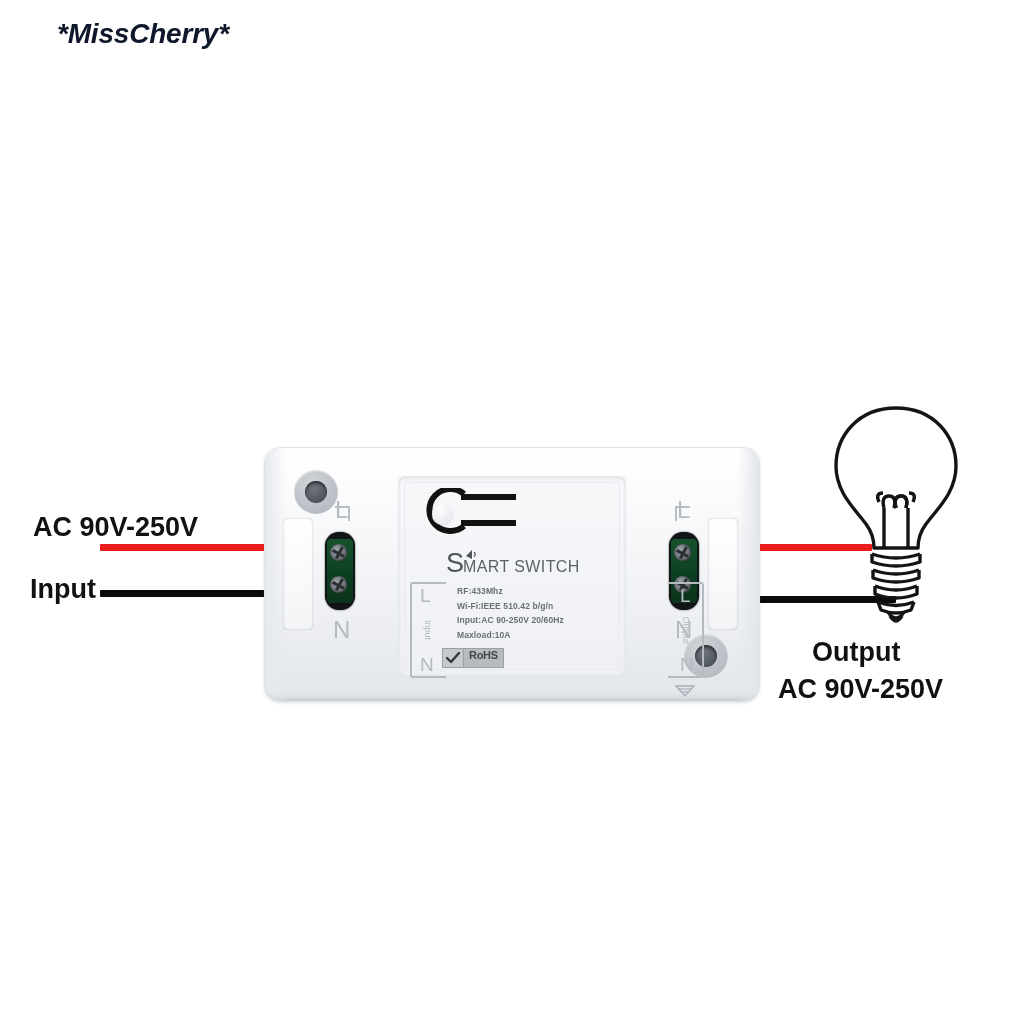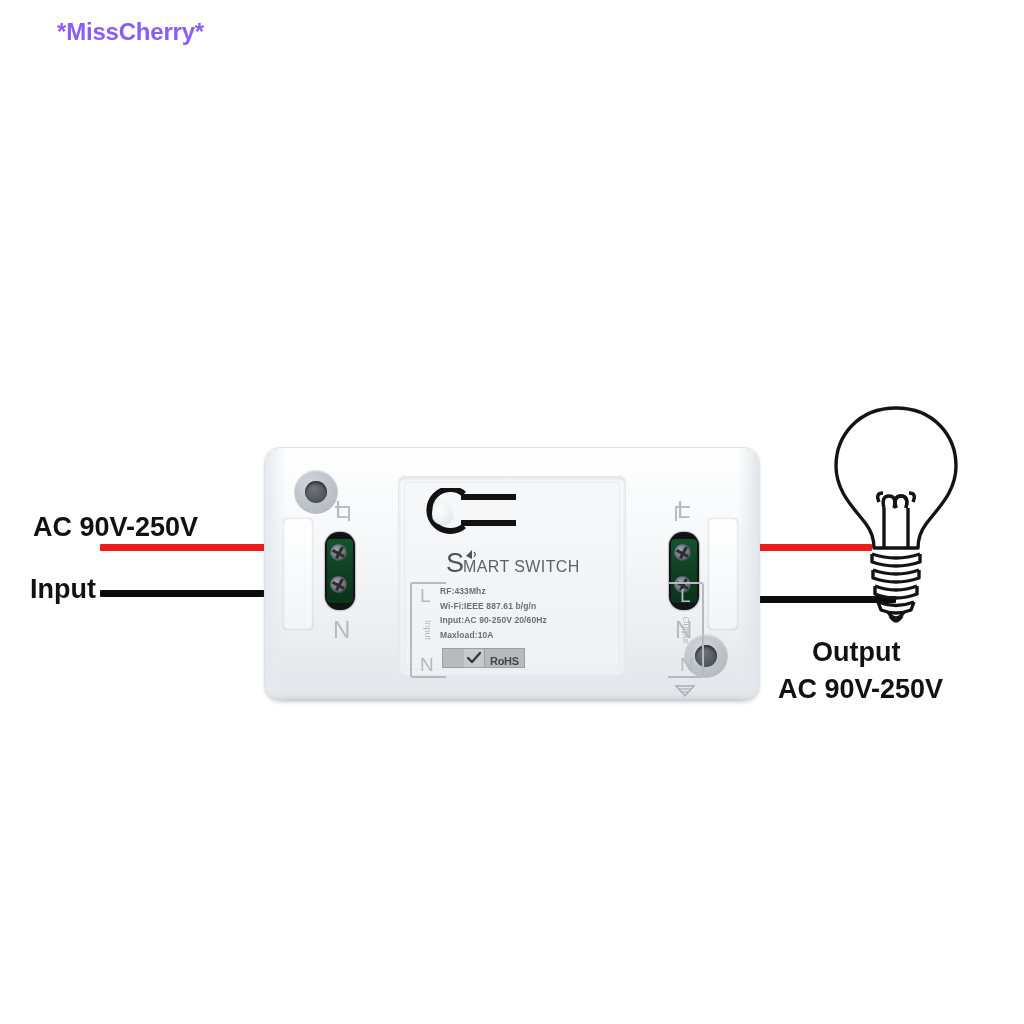--- a/index.html
+++ b/index.html
@@ -21,25 +21,26 @@
     inset: 0;
     width: 1024px;
     height: 1024px;
   }
 
   
   .watermark {
     position: absolute;
     left: 57px;
     top: 18px;
-    font-size: 24px;
+    font-size: 28px;
     font-weight: 700;
-    color: #8b5cf6;
+    color: #0f172a;
     letter-spacing: -0.2px;
     white-space: nowrap;
+    font-style: italic;
   }
   .headline {
     position: absolute;
     left: 86px;
     top: 118px;
     font-size: 63px;
     font-weight: 700;
     color: #07070b;
     letter-spacing: -1.2px;
     white-space: nowrap;
@@ -264,32 +265,32 @@
     left: 42px; top: 108px;
     width: 170px;
   }
   .spec-line {
     font-size: 8.5px;
     font-weight: 700;
     color: #6a6f75;
     line-height: 14.5px;
     white-space: nowrap;
     letter-spacing: 0.1px;
+    margin-left: 17px;
   }
 
   
   .rohs {
     position: absolute;
     left: 44px; top: 172px;
     display: flex;
-    align-items: flex-end;
+    align-items: flex-start;
     height: 18px;
     background: #b7bbc0;
     border: 1px solid #9aa0a6;
-    padding-left: 21px;
   }
   .rohs-check {
     width: 20px; height: 100%;
     display: flex; align-items: center; justify-content: center;
     border-right: 1px solid #9aa0a6;
     background: #c6cace;
   }
   .rohs-text {
     padding: 0 5px;
     font-size: 11px;
@@ -419,21 +420,21 @@
         <span class="brand-wave">
           <svg width="13" height="11" viewBox="0 0 13 11" aria-hidden="true">
             <path d="M1 7 L7 1 L7 10 Z" fill="#4e5358"></path>
             <path d="M9 3 Q11.4 5.4 9 7.8" stroke="#4e5358" stroke-width="1.2" fill="none"></path>
           </svg>
         </span>
       </div>
 
       <div class="specs">
         <div class="spec-line">RF:433Mhz</div>
-        <div class="spec-line">Wi-Fi:IEEE 887.61 b/g/n</div>
+        <div class="spec-line">Wi-Fi:IEEE 510.42 b/g/n</div>
         <div class="spec-line">Input:AC 90-250V 20/60Hz</div>
         <div class="spec-line">Maxload:10A</div>
       </div>
 
       <div class="rohs">
         <span class="rohs-check">
           <svg width="14" height="12" viewBox="0 0 14 12" aria-hidden="true">
             <path d="M1 6 L5 10 L13 1" stroke="#34383d" stroke-width="2.4" fill="none" stroke-linecap="round" stroke-linejoin="round"></path>
           </svg>
         </span>

